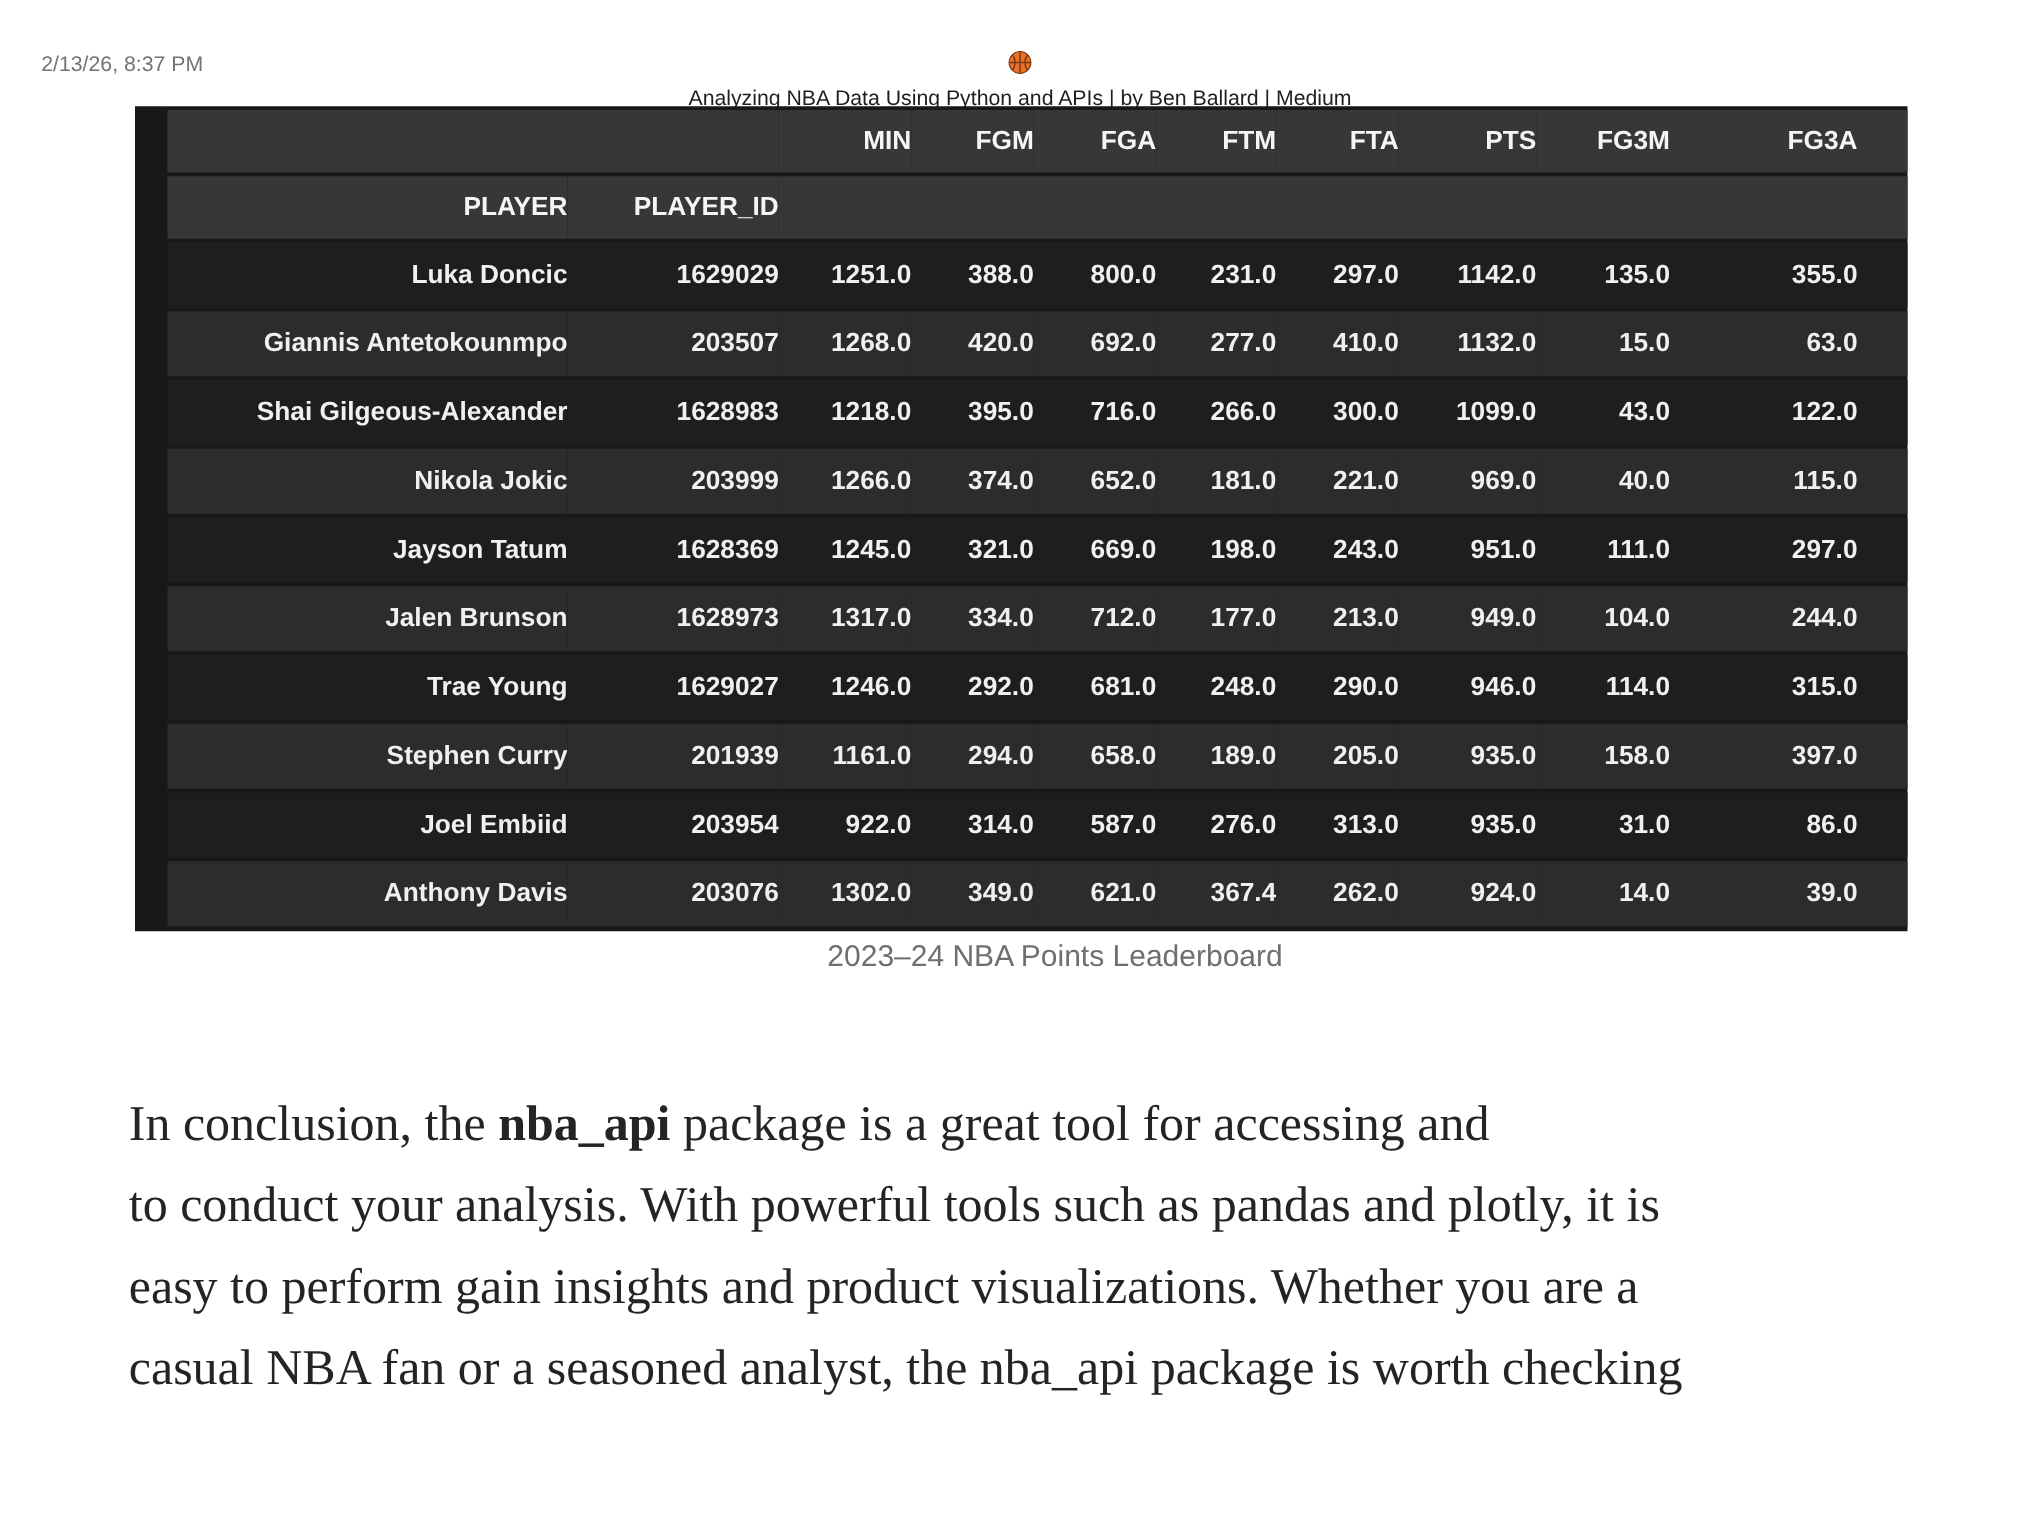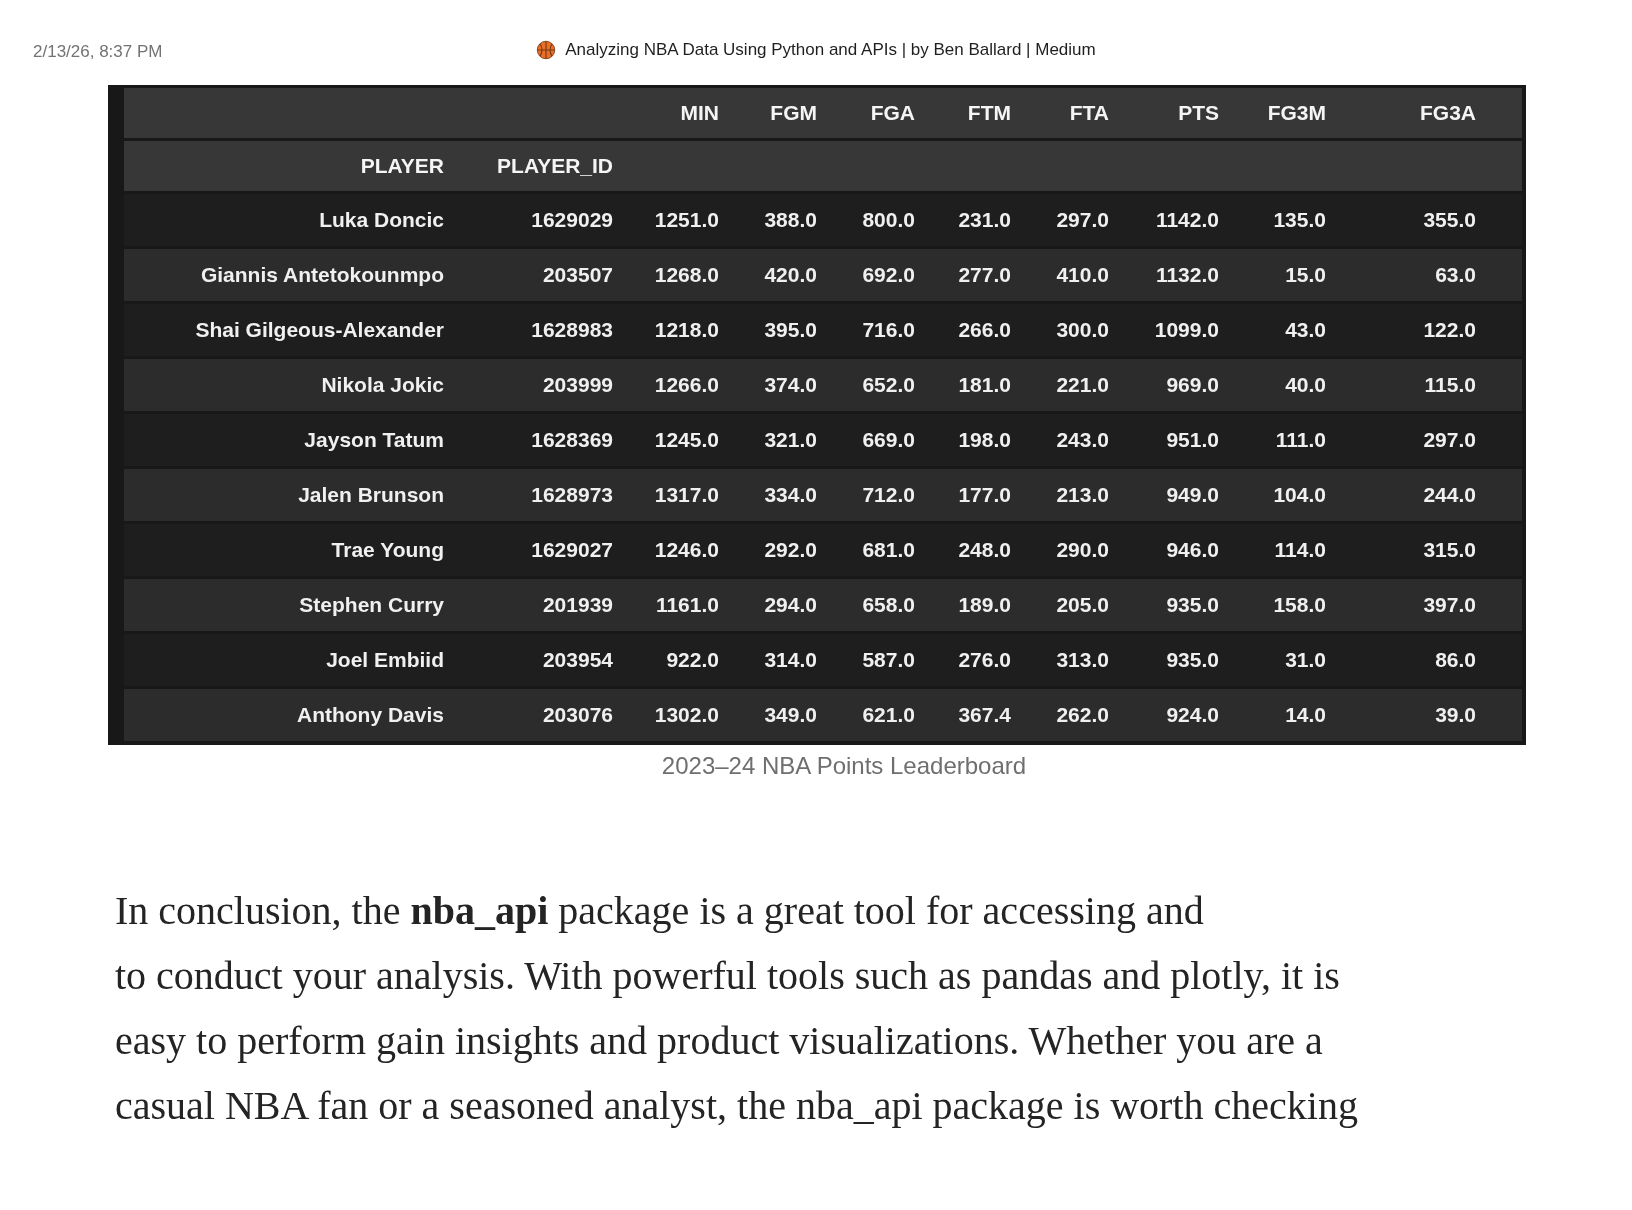--- a/index.html
+++ b/index.html
@@ -12,30 +12,30 @@
   }
 
   
   .print-datetime {
     position: absolute; left: 33px; top: 42px;
     font-size: 17px; color: #737373;
   }
   .print-title {
     position: absolute; top: 40px; left: 0; width: 100%;
     display: flex; justify-content: center; align-items: center; gap: 9px;
-    font-size: 17px; color: #1f1f1f;
+    font-size: 17px; color: #1f1f1f; flex-direction: column;
   }
   .favicon { width: 20px; height: 20px; display: inline-block; }
 
   
   .df-wrap {
     position: absolute; left: 108px; top: 85px;
     width: 1418px; height: 660px;
     background: #181818;
-    padding-left: 16px;
+    padding-left: 26px;
     box-sizing: border-box;
     overflow: hidden;
   }
   table.df {
     border-collapse: separate; border-spacing: 0 3px;
     width: 1398px; table-layout: fixed;
     font-size: 21px; color: #f0f0f0;
   }
   .col-player { width: 320px; }
   .col-pid    { width: 169px; }
@@ -63,21 +63,21 @@
   
   .figure-caption {
     position: absolute; top: 752px; left: 0; width: 100%;
     text-align: center;
     font-size: 24px; color: #6f6f6f; padding-left: 28px;
   }
 
   
   .article-paragraph {
     position: absolute; left: 103px; top: 866px; width: 1460px;
-    margin: 12px;
+    margin: 0;
     font-family: "Liberation Serif", serif;
     font-size: 40px; line-height: 65px; color: #242424;
   }
   .article-paragraph .line { display: block; white-space: nowrap; }
   .article-paragraph strong { font-weight: bold; }
 </style>
 </head>
 <body>
 
 <div class="print-datetime">2/13/26, 8:37 PM</div>

